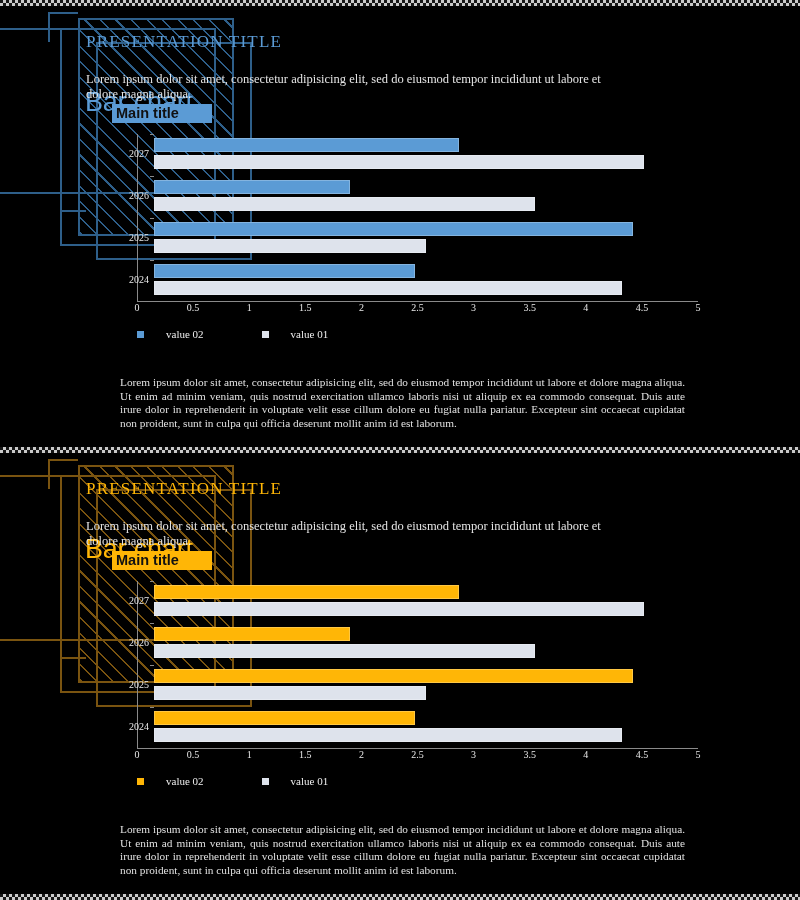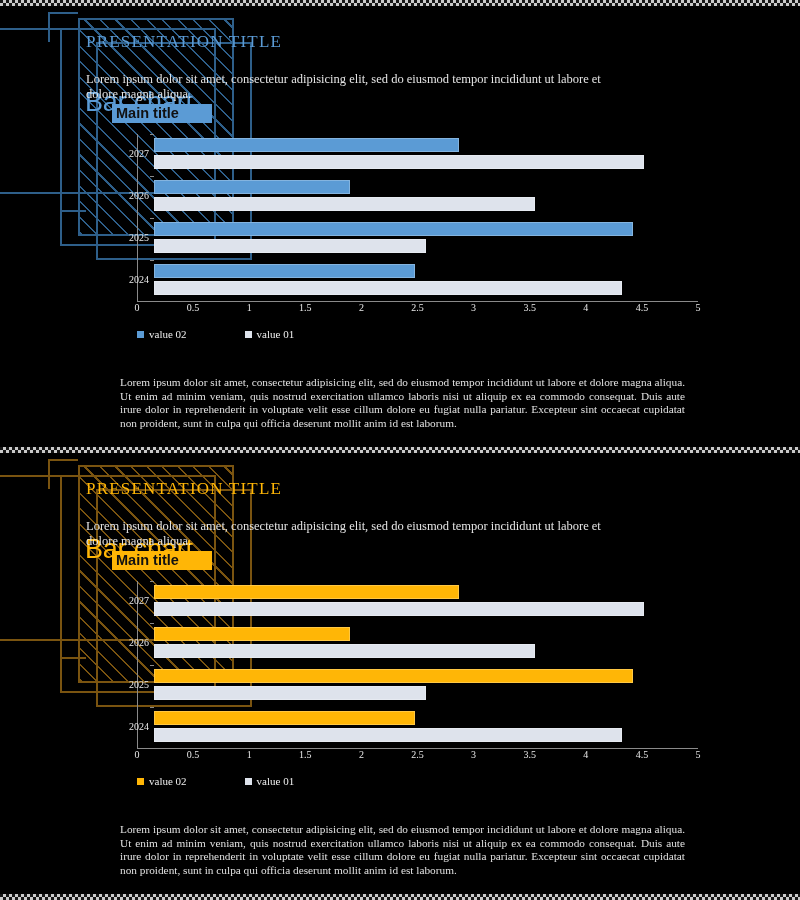--- a/index.html
+++ b/index.html
@@ -209,21 +209,21 @@
   .legend {
     position: absolute;
     left: 137px; top: 322px;
     display: flex;
     gap: 58px;
     align-items: center;
   }
   .legend-item {
     display: flex;
     align-items: center;
-    gap: 5px;
+    gap: 22px;
     font-family: "Liberation Serif", serif;
     font-size: 11px;
     color: #eeeeee;
   }
   .swatch { width: 7px; height: 7px; display: inline-block; }
   .swatch.v02 { background: var(--accent); }
   .swatch.v01 { background: var(--gray); }
 
   
   .body-text {

